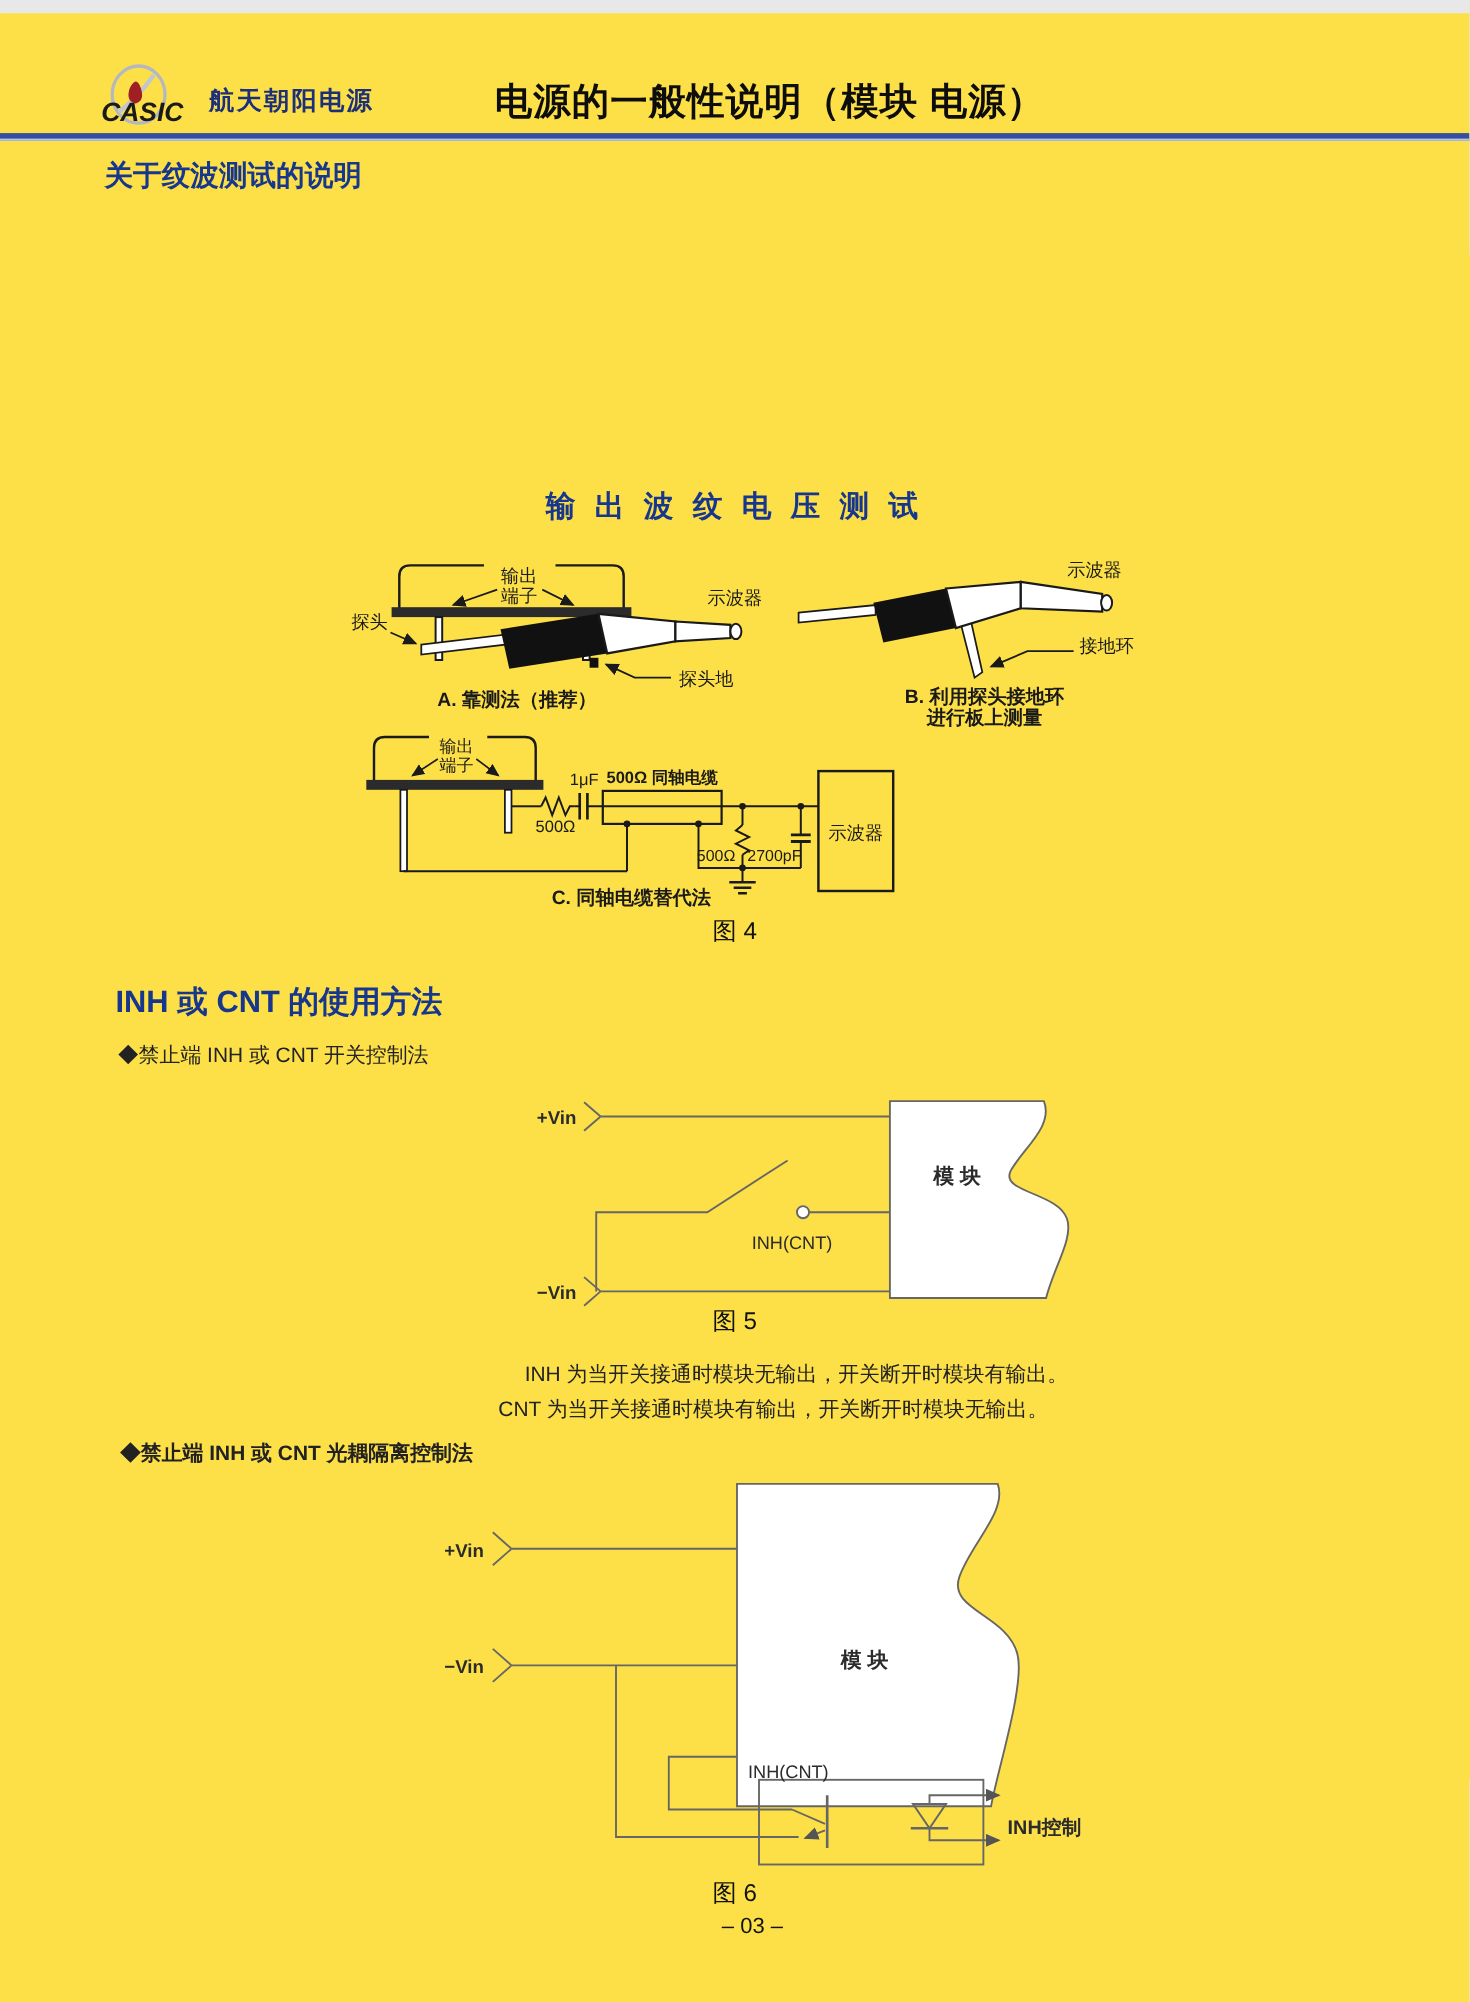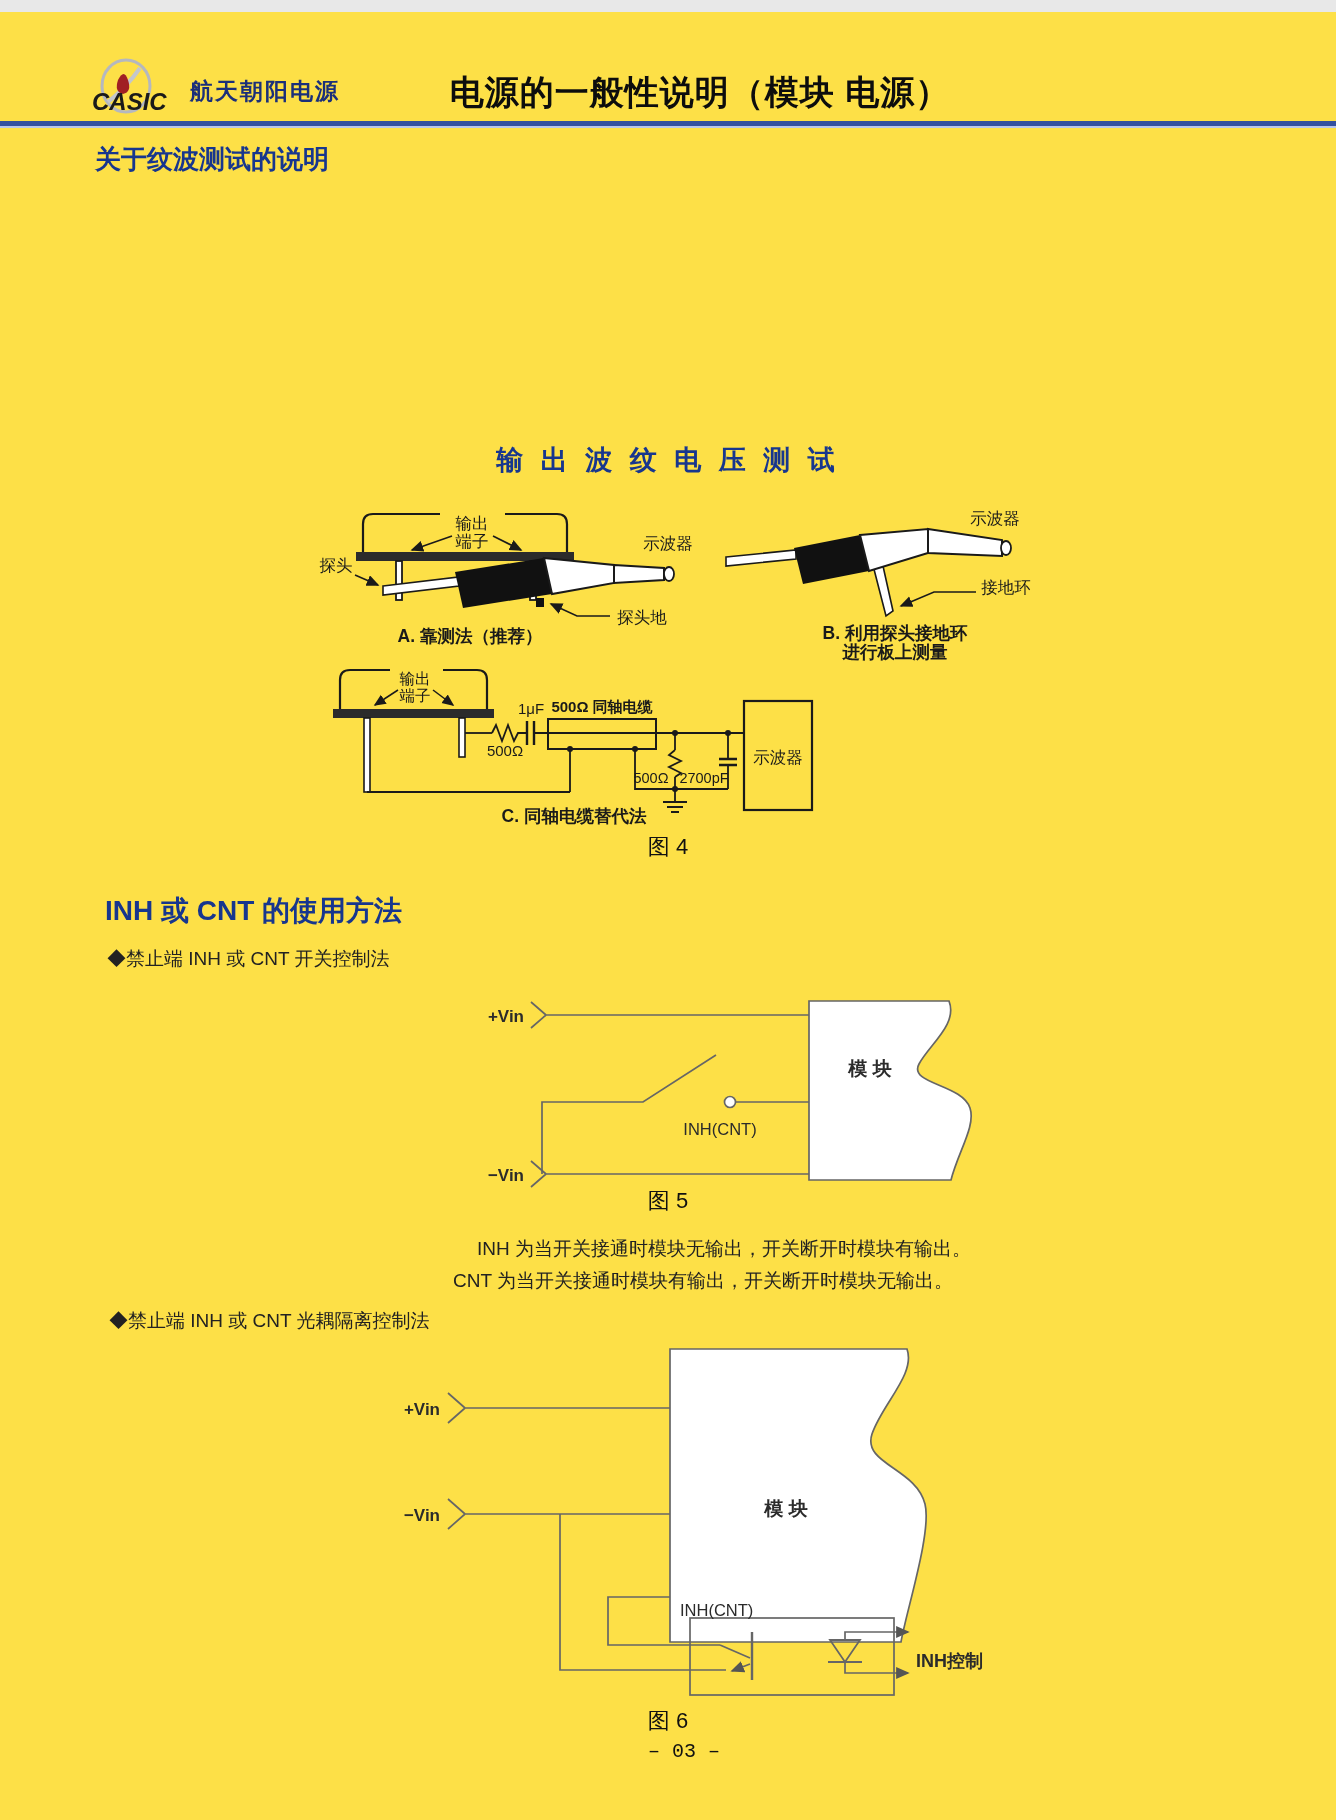--- a/index.html
+++ b/index.html
@@ -17,21 +17,21 @@
   .h-blue{font-weight:bold;color:#17368e;}
   .sec1-head{left:95px;top:130px;font-size:26px;}
   .body-text{left:90px;top:166px;width:1158px;font-size:21.5px;line-height:40px;text-align:justify;color:#151515;}
   .body-text p{margin:0;text-indent:2em;}
   .fig4-title{left:0;right:0;top:430px;text-align:center;font-size:27px;letter-spacing:5px;}
   .sec2-head{left:105px;top:880px;font-size:28px;}
   .bullet{font-size:19px;color:#222;}
   .note{font-size:19px;color:#222;}
   .fig-caption{left:0;right:0;text-align:center;font-size:22px;color:#111;}
   .page-num{left:0;right:0;top:1728px;text-align:center;font-size:20px;color:#111;
-            font-family:Liberation Mono, monospace;padding-left:32px;}
+            font-family:Liberation Sans, sans-serif;padding-left:32px;}
   svg{position:absolute;left:0;top:0;}
   svg text{font-family:"Liberation Sans", sans-serif;fill:#1a1a1a;}
   .g5 text,.g6 text{fill:#2b2b2b;}
 </style>
 </head>
 <body>
 
 <div class="page">
 
   <svg width="100" height="62" style="left:88px;top:46px;">
@@ -177,17 +177,17 @@
   </svg>
 
   <div class="abs fig-caption" style="top:820px;">图 4</div>
   <div class="abs fig-caption" style="top:1174px;">图 5</div>
   <div class="abs fig-caption" style="top:1694px;">图 6</div>
 
   <div class="abs h-blue sec2-head">INH 或 CNT 的使用方法</div>
   <div class="abs bullet" style="left:107px;top:934px;">◆禁止端 INH 或 CNT 开关控制法</div>
   <div class="abs note" style="left:477px;top:1224px;">INH 为当开关接通时模块无输出，开关断开时模块有输出。</div>
   <div class="abs note" style="left:453px;top:1256px;">CNT 为当开关接通时模块有输出，开关断开时模块无输出。</div>
-  <div class="abs bullet" style="left:109px;top:1296px;">◆禁止端 INH 或 CNT 光耦隔离控制法</div>
+  <div class="abs bullet" style="left:109px;top:1296px;font-weight:bold;">◆禁止端 INH 或 CNT 光耦隔离控制法</div>
 
   <div class="abs page-num">– 03 –</div>
 
 </div>
 
 </body></html>

